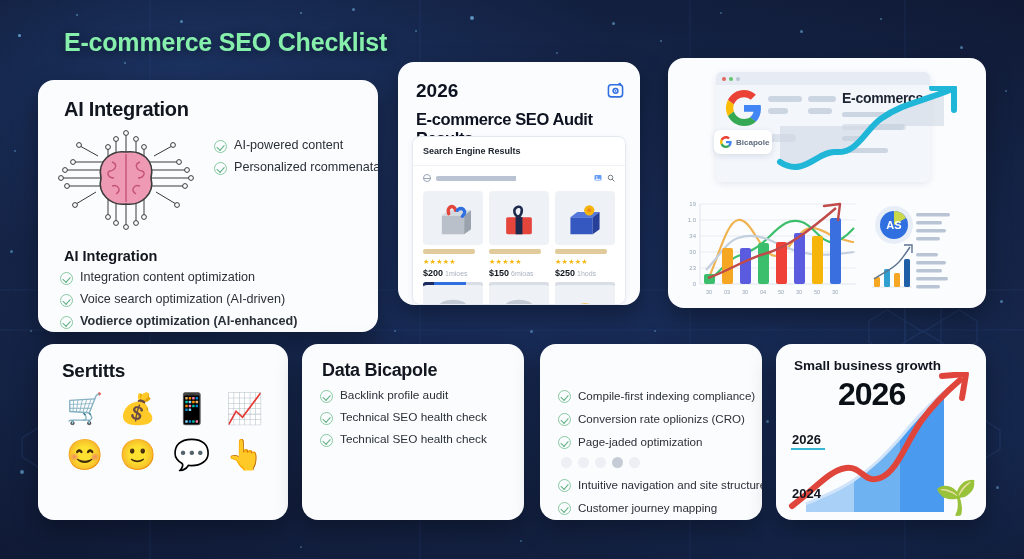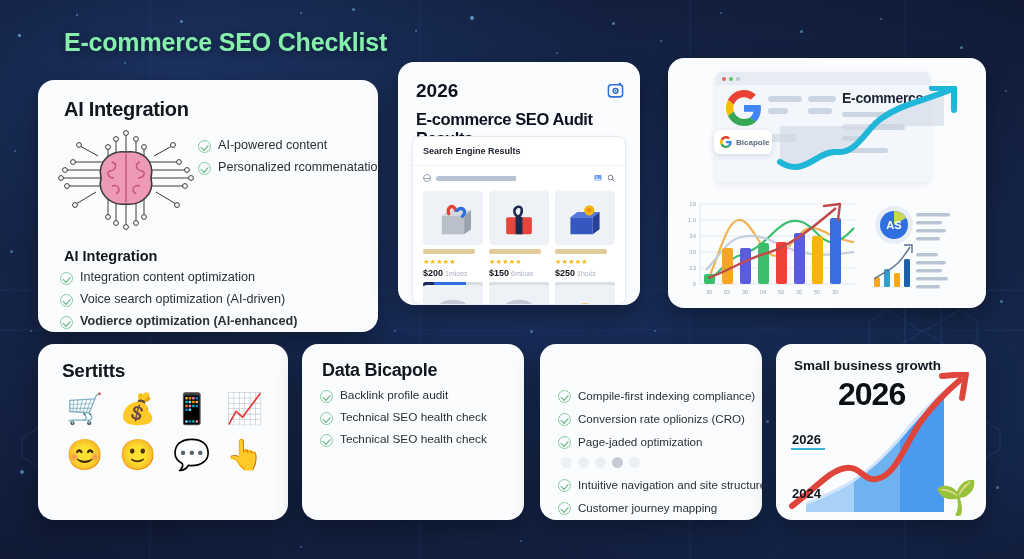--- a/index.html
+++ b/index.html
@@ -38,21 +38,21 @@
   }
   .card-title {
     font-weight: bold; color: #11161f;
     letter-spacing: -.3px;
   }
 
   
   #card-ai { left: 38px; top: 70px; width: 340px; height: 252px; margin-top: 10px; }
   #ai-title { position: absolute; left: 26px; top: 18px; font-size: 20px; }
   #brain-wrap { position: absolute; left: 18px; top: 46px; width: 140px; height: 110px; }
-  #ai-top-list { position: absolute; left: 160px; top: 58px; width: 180px; }
+  #ai-top-list { position: absolute; left: 176px; top: 58px; width: 180px; }
   #ai-sub { position: absolute; left: 26px; top: 168px; font-size: 14.5px; font-weight: bold; color: #11161f; }
   #ai-list { position: absolute; left: 22px; top: 190px; right: 10px; }
 
   .chk-row { display: flex; align-items: flex-start; gap: 7px; margin-bottom: 4px; }
   .chk {
     flex: none; width: 13px; height: 13px; margin-top: 2px;
     border-radius: 50%; border: 1.3px solid #87c9a2;
     position: relative;
   }
   .chk::after {

